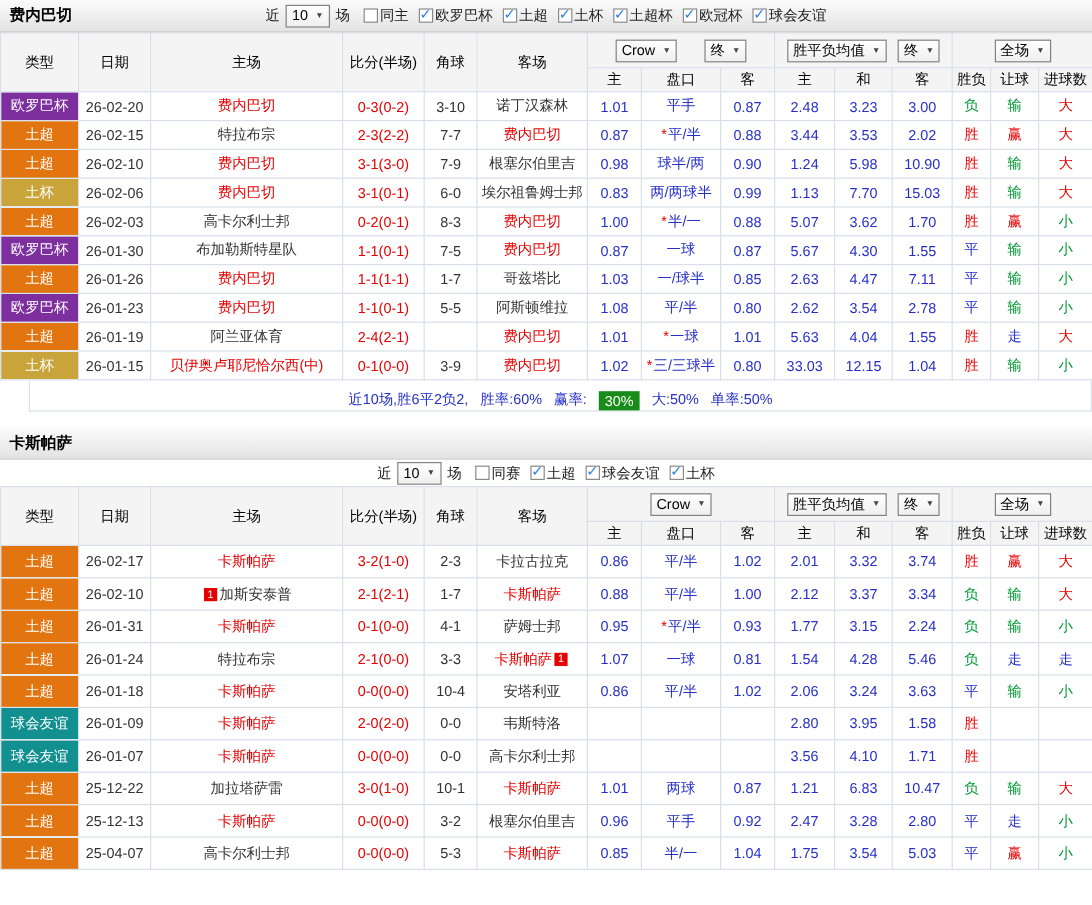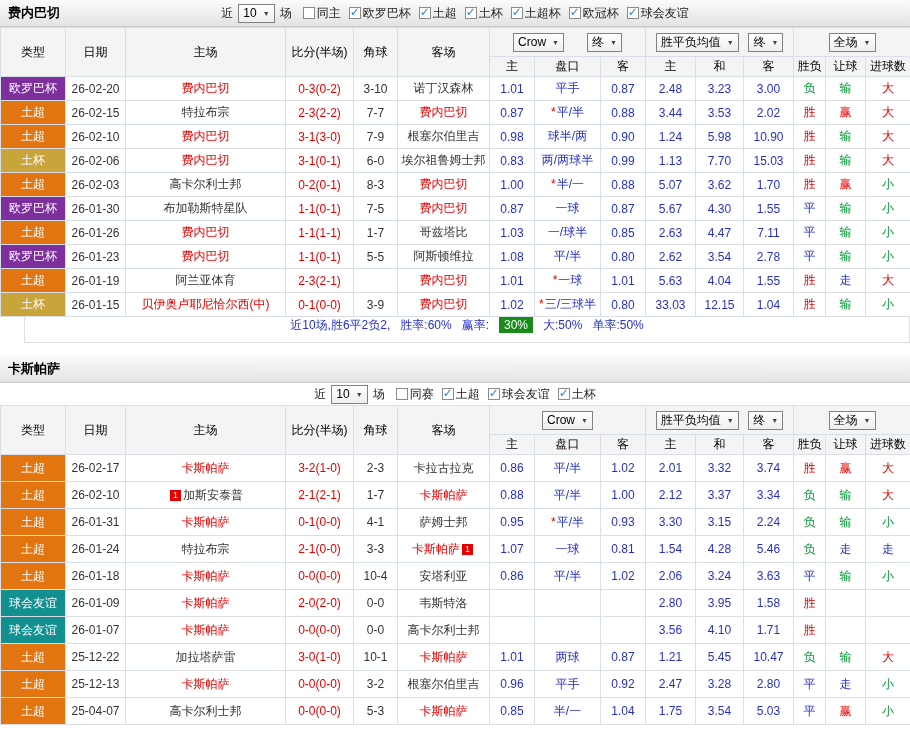--- a/index.html
+++ b/index.html
@@ -37,21 +37,21 @@
   .t2 tbody tr{height:27px;}
   .grp{display:flex;align-items:center;justify-content:space-evenly;width:100%;}
   td.league{color:#fff;}
   .hl{color:#e60000;}
   td.score{color:#e60000;}
   td.odds{color:#2630c8;}
   .star{color:#e60000;margin-right:1px;}
   .card{display:inline-block;width:11px;height:11px;line-height:11px;background:#e60000;color:#fff;font-size:9px;margin:0 2px;vertical-align:1px;text-align:center;}
 
   
-  .summary{height:26px;border:1px solid #d8dfe8;border-top:none;display:flex;align-items:flex-start;justify-content:center;gap:10px;color:#2630c8;box-sizing:border-box;margin-left:24px;}
+  .summary{height:26px;border:1px solid #d8dfe8;border-top:none;display:flex;align-items:flex-end;justify-content:center;gap:10px;color:#2630c8;box-sizing:border-box;margin-left:24px;}
   .badge{background:#188c18;color:#fff;padding:1px 5px;}
   .gap{height:13px;}
 </style>
 </head>
 <body>
 
 <div class="wrap">
 
 
   <div class="sec-h">
@@ -301,21 +301,21 @@
           <td class="odds">3.54</td>
           <td class="odds">2.78</td>
           <td class="res" style="color: rgb(38, 48, 200);">平</td>
           <td class="res" style="color: rgb(0, 153, 51);">输</td>
           <td class="res" style="color: rgb(0, 153, 51);">小</td>
         </tr>
         <tr>
           <td class="league" style="background: rgb(226, 117, 15);">土超</td>
           <td>26-01-19</td>
           <td><span>阿兰亚体育</span></td>
-          <td class="score">2-3(2-1)</td>
+          <td class="score">2-4(2-1)</td>
           <td></td>
           <td><span class="hl">费内巴切</span></td>
           <td class="odds">1.01</td>
           <td class="odds"><span class="star">*</span>一球</td>
           <td class="odds">1.01</td>
           <td class="odds">5.63</td>
           <td class="odds">4.04</td>
           <td class="odds">1.55</td>
           <td class="res" style="color: rgb(230, 0, 0);">胜</td>
           <td class="res" style="color: rgb(38, 48, 200);">走</td>
@@ -487,21 +487,21 @@
         <tr>
           <td class="league" style="background: rgb(226, 117, 15);">土超</td>
           <td>26-01-31</td>
           <td><span class="hl">卡斯帕萨</span></td>
           <td class="score">0-1(0-0)</td>
           <td>4-1</td>
           <td><span>萨姆士邦</span></td>
           <td class="odds">0.95</td>
           <td class="odds"><span class="star">*</span>平/半</td>
           <td class="odds">0.93</td>
-          <td class="odds">3.30</td>
+          <td class="odds">1.77</td>
           <td class="odds">3.15</td>
           <td class="odds">2.24</td>
           <td class="res" style="color: rgb(0, 153, 51);">负</td>
           <td class="res" style="color: rgb(0, 153, 51);">输</td>
           <td class="res" style="color: rgb(0, 153, 51);">小</td>
         </tr>
         <tr>
           <td class="league" style="background: rgb(226, 117, 15);">土超</td>
           <td>26-01-24</td>
           <td><span>特拉布宗</span></td>
@@ -573,21 +573,21 @@
           <td class="league" style="background: rgb(226, 117, 15);">土超</td>
           <td>25-12-22</td>
           <td><span>加拉塔萨雷</span></td>
           <td class="score">3-0(1-0)</td>
           <td>10-1</td>
           <td><span class="hl">卡斯帕萨</span></td>
           <td class="odds">1.01</td>
           <td class="odds">两球</td>
           <td class="odds">0.87</td>
           <td class="odds">1.21</td>
-          <td class="odds">5.45</td>
+          <td class="odds">6.83</td>
           <td class="odds">10.47</td>
           <td class="res" style="color: rgb(0, 153, 51);">负</td>
           <td class="res" style="color: rgb(0, 153, 51);">输</td>
           <td class="res" style="color: rgb(230, 0, 0);">大</td>
         </tr>
         <tr>
           <td class="league" style="background: rgb(226, 117, 15);">土超</td>
           <td>25-12-13</td>
           <td><span class="hl">卡斯帕萨</span></td>
           <td class="score">0-0(0-0)</td>

